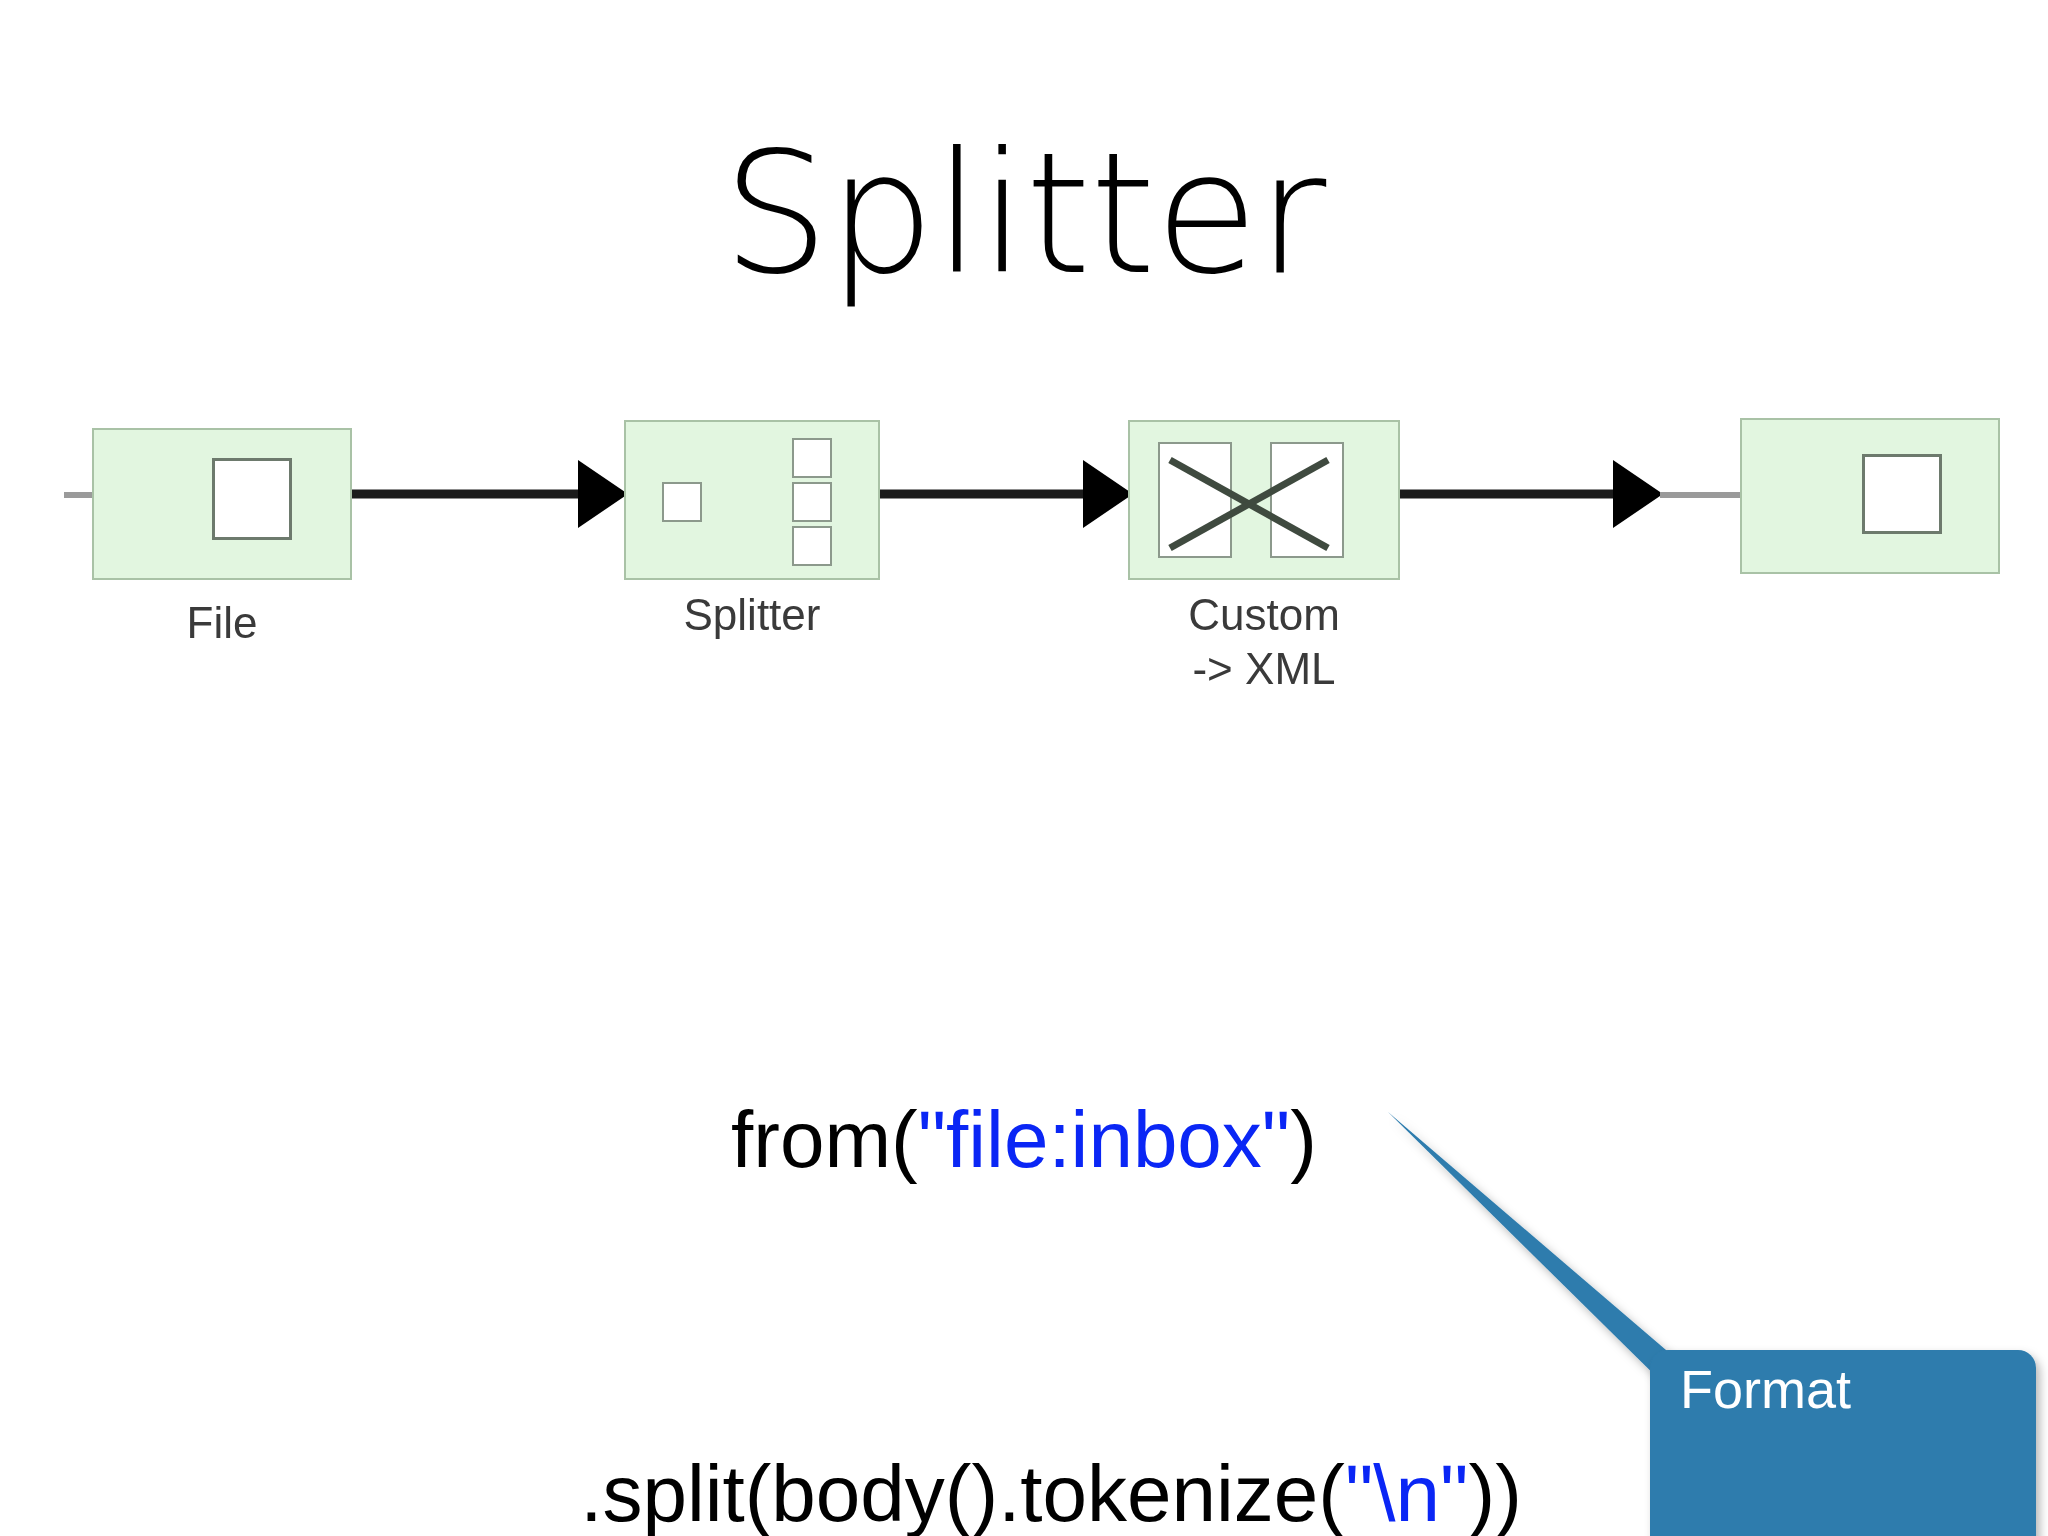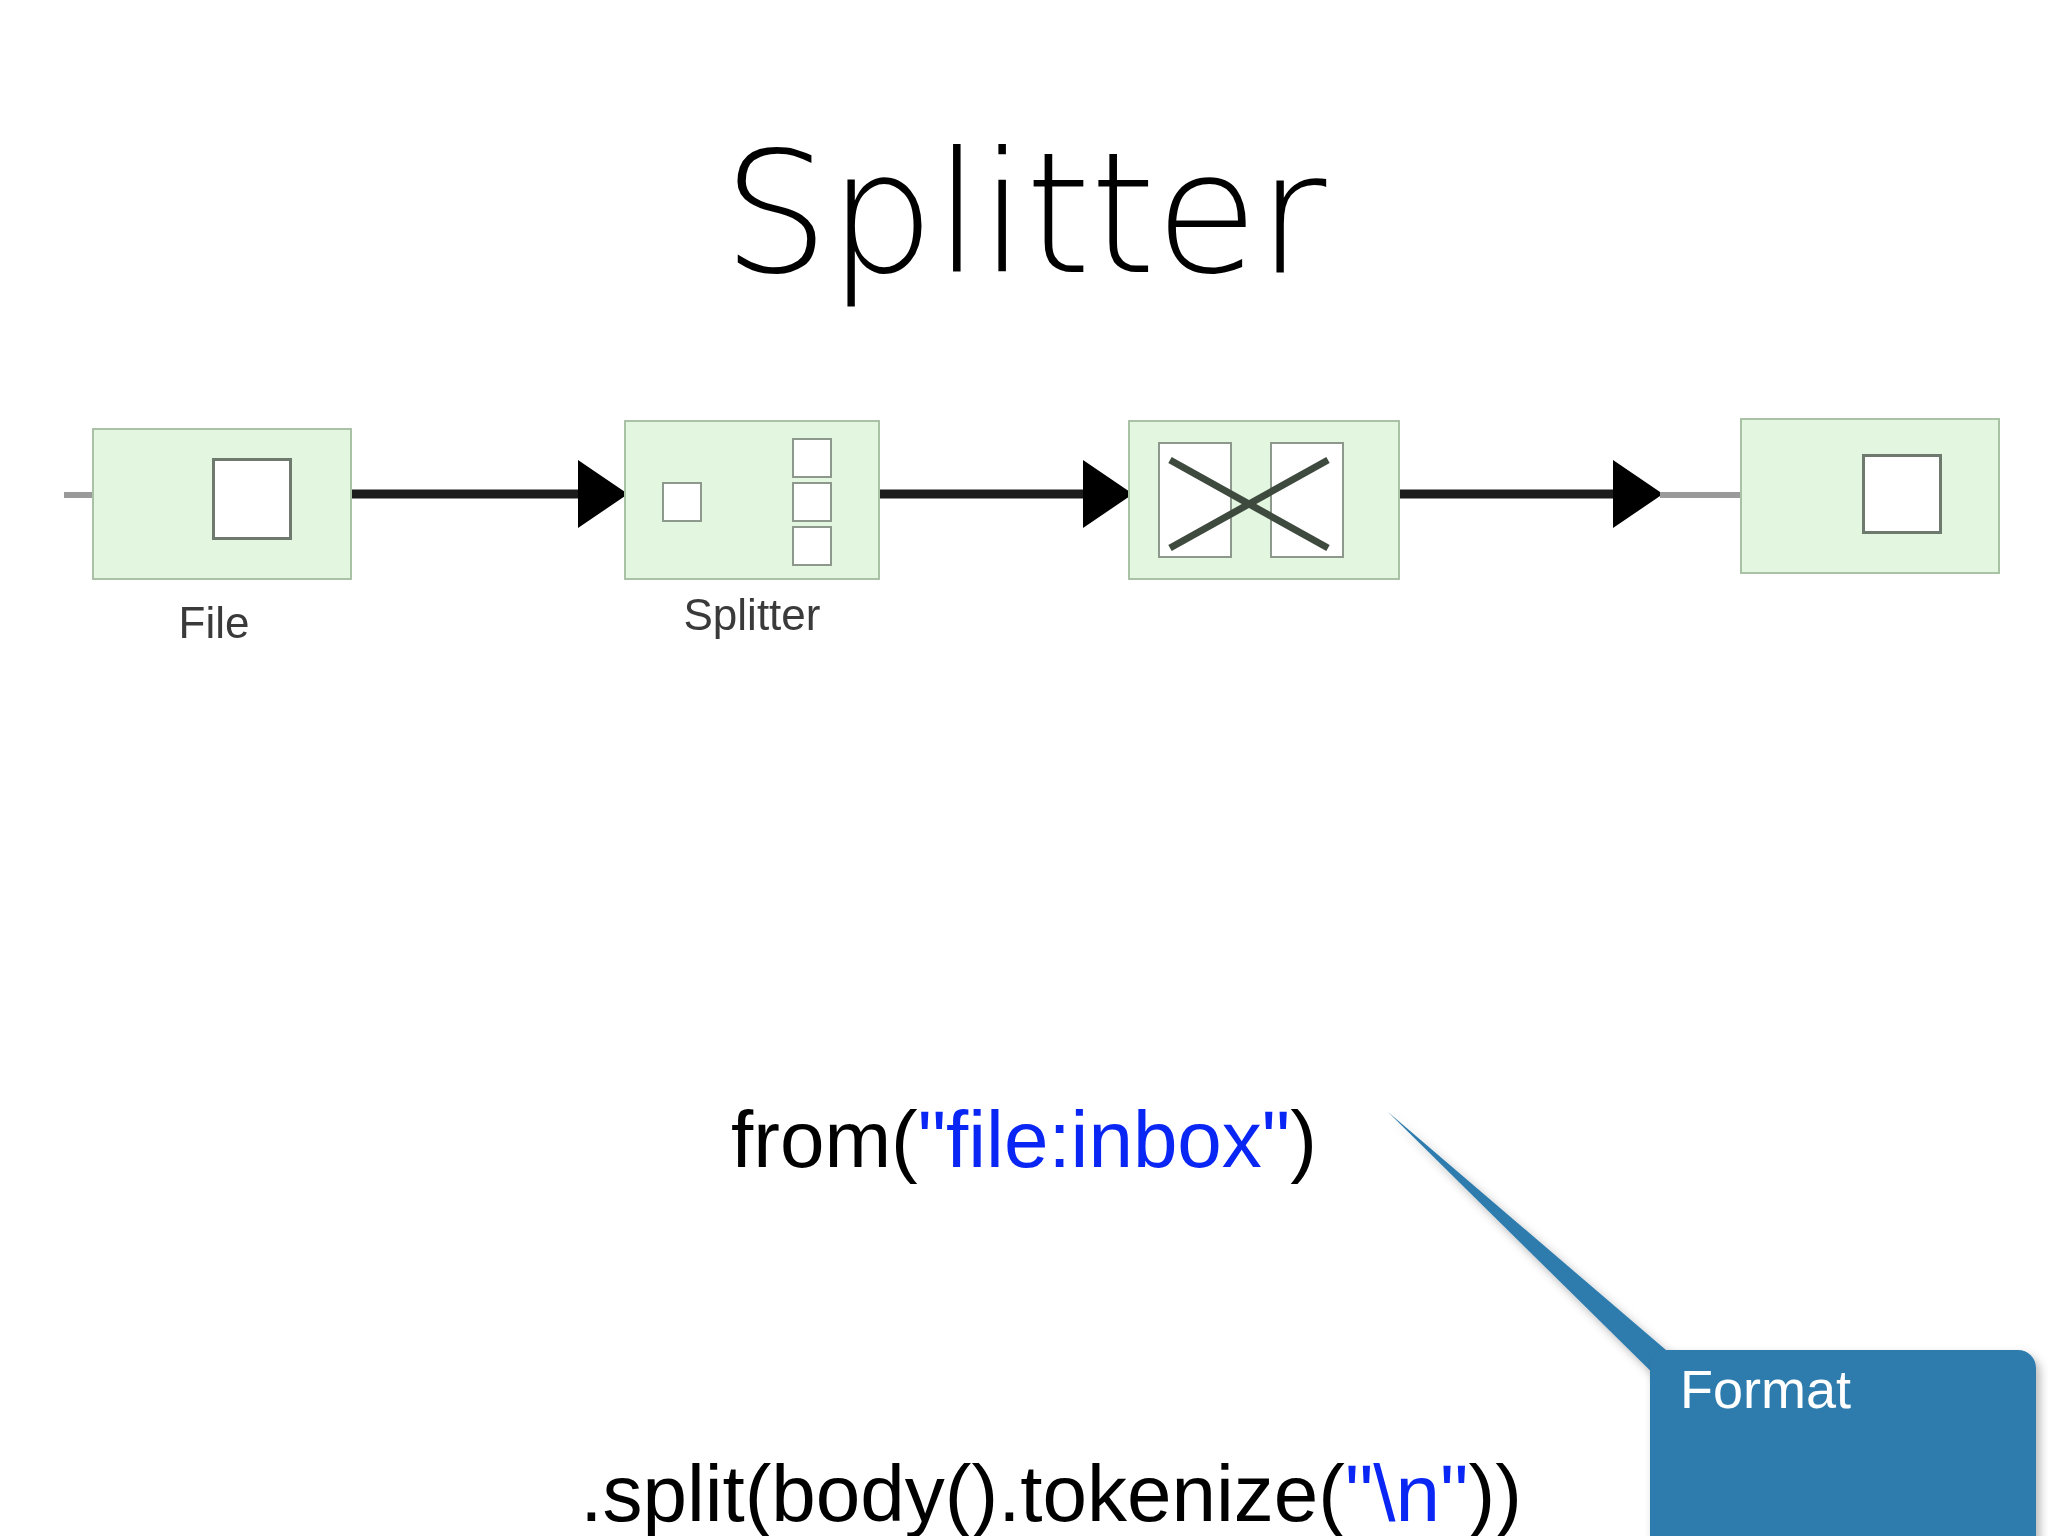--- a/index.html
+++ b/index.html
@@ -122,38 +122,40 @@
 
       <g>
         <line x1="1660" y1="495" x2="1800" y2="495" stroke="#9a9a9a" stroke-width="6"></line>
         <polygon points="1788,472 1848,495 1788,518" fill="#9a9a9a"></polygon>
       </g>
     </svg>
 
     <div class="nodebox" style="left:92px;top:428px;width:260px;height:152px;">
       <div class="innerbox" style="left:118px;top:28px;width:80px;height:82px;"></div>
     </div>
-    <div class="nodelabel" style="left:44px;top:596px;width:340px;">File</div>
+    <div class="nodelabel" style="left:52px;top:596px;width:340px;">File</div>
 
     <div class="nodebox" style="left:624px;top:420px;width:256px;height:160px;">
       <div class="smallsq" style="left:36px;top:60px;width:40px;height:40px;"></div>
       <div class="smallsq" style="left:166px;top:16px;width:40px;height:40px;"></div>
       <div class="smallsq" style="left:166px;top:60px;width:40px;height:40px;"></div>
       <div class="smallsq" style="left:166px;top:104px;width:40px;height:40px;"></div>
     </div>
     <div class="nodelabel" style="left:582px;top:588px;width:340px;">Splitter</div>
 
     <div class="nodebox" style="left:1128px;top:420px;width:272px;height:160px;">
       <div class="innerbox" style="left:28px;top:20px;width:74px;height:116px;border-width:2px;border-color:#8c998c;"></div>
       <div class="innerbox" style="left:140px;top:20px;width:74px;height:116px;border-width:2px;border-color:#8c998c;"></div>
       <svg width="272" height="160" viewBox="0 0 272 160" style="position:absolute;left:0;top:0;">
         <line x1="40" y1="38" x2="198" y2="126" stroke="#3f4a3f" stroke-width="7"></line>
         <line x1="198" y1="38" x2="40" y2="126" stroke="#3f4a3f" stroke-width="7"></line>
       </svg>
     </div>
+    <div class="nodelabel" style="left:1094px;top:588px;width:340px;">Custom
+-&gt; XML</div>
 
     <div class="nodebox" style="left:1740px;top:418px;width:260px;height:156px;">
       <div class="innerbox" style="left:120px;top:34px;width:80px;height:80px;"></div>
     </div>
   </div>
 
   <div id="code">
     <span class="ln">from(<span class="str">"file:inbox"</span>)</span>
     <span class="ln ind1">.split(body().tokenize(<span class="str">"\n"</span>))</span>
     

